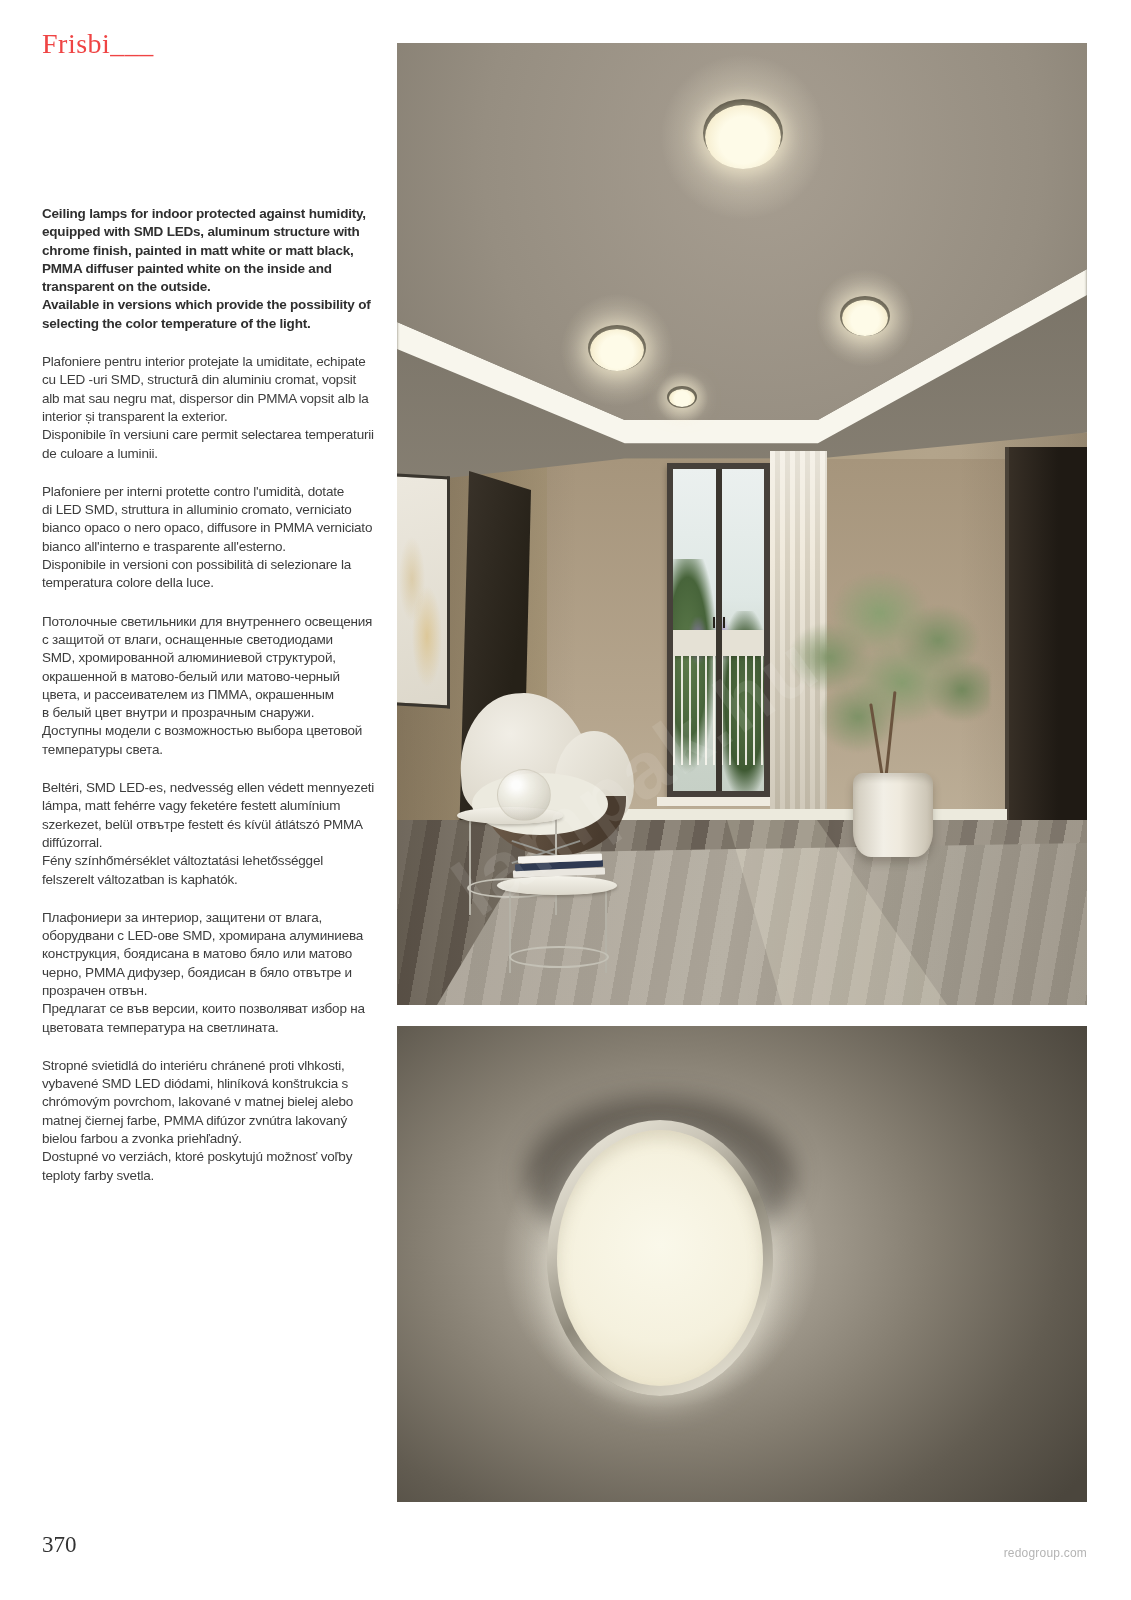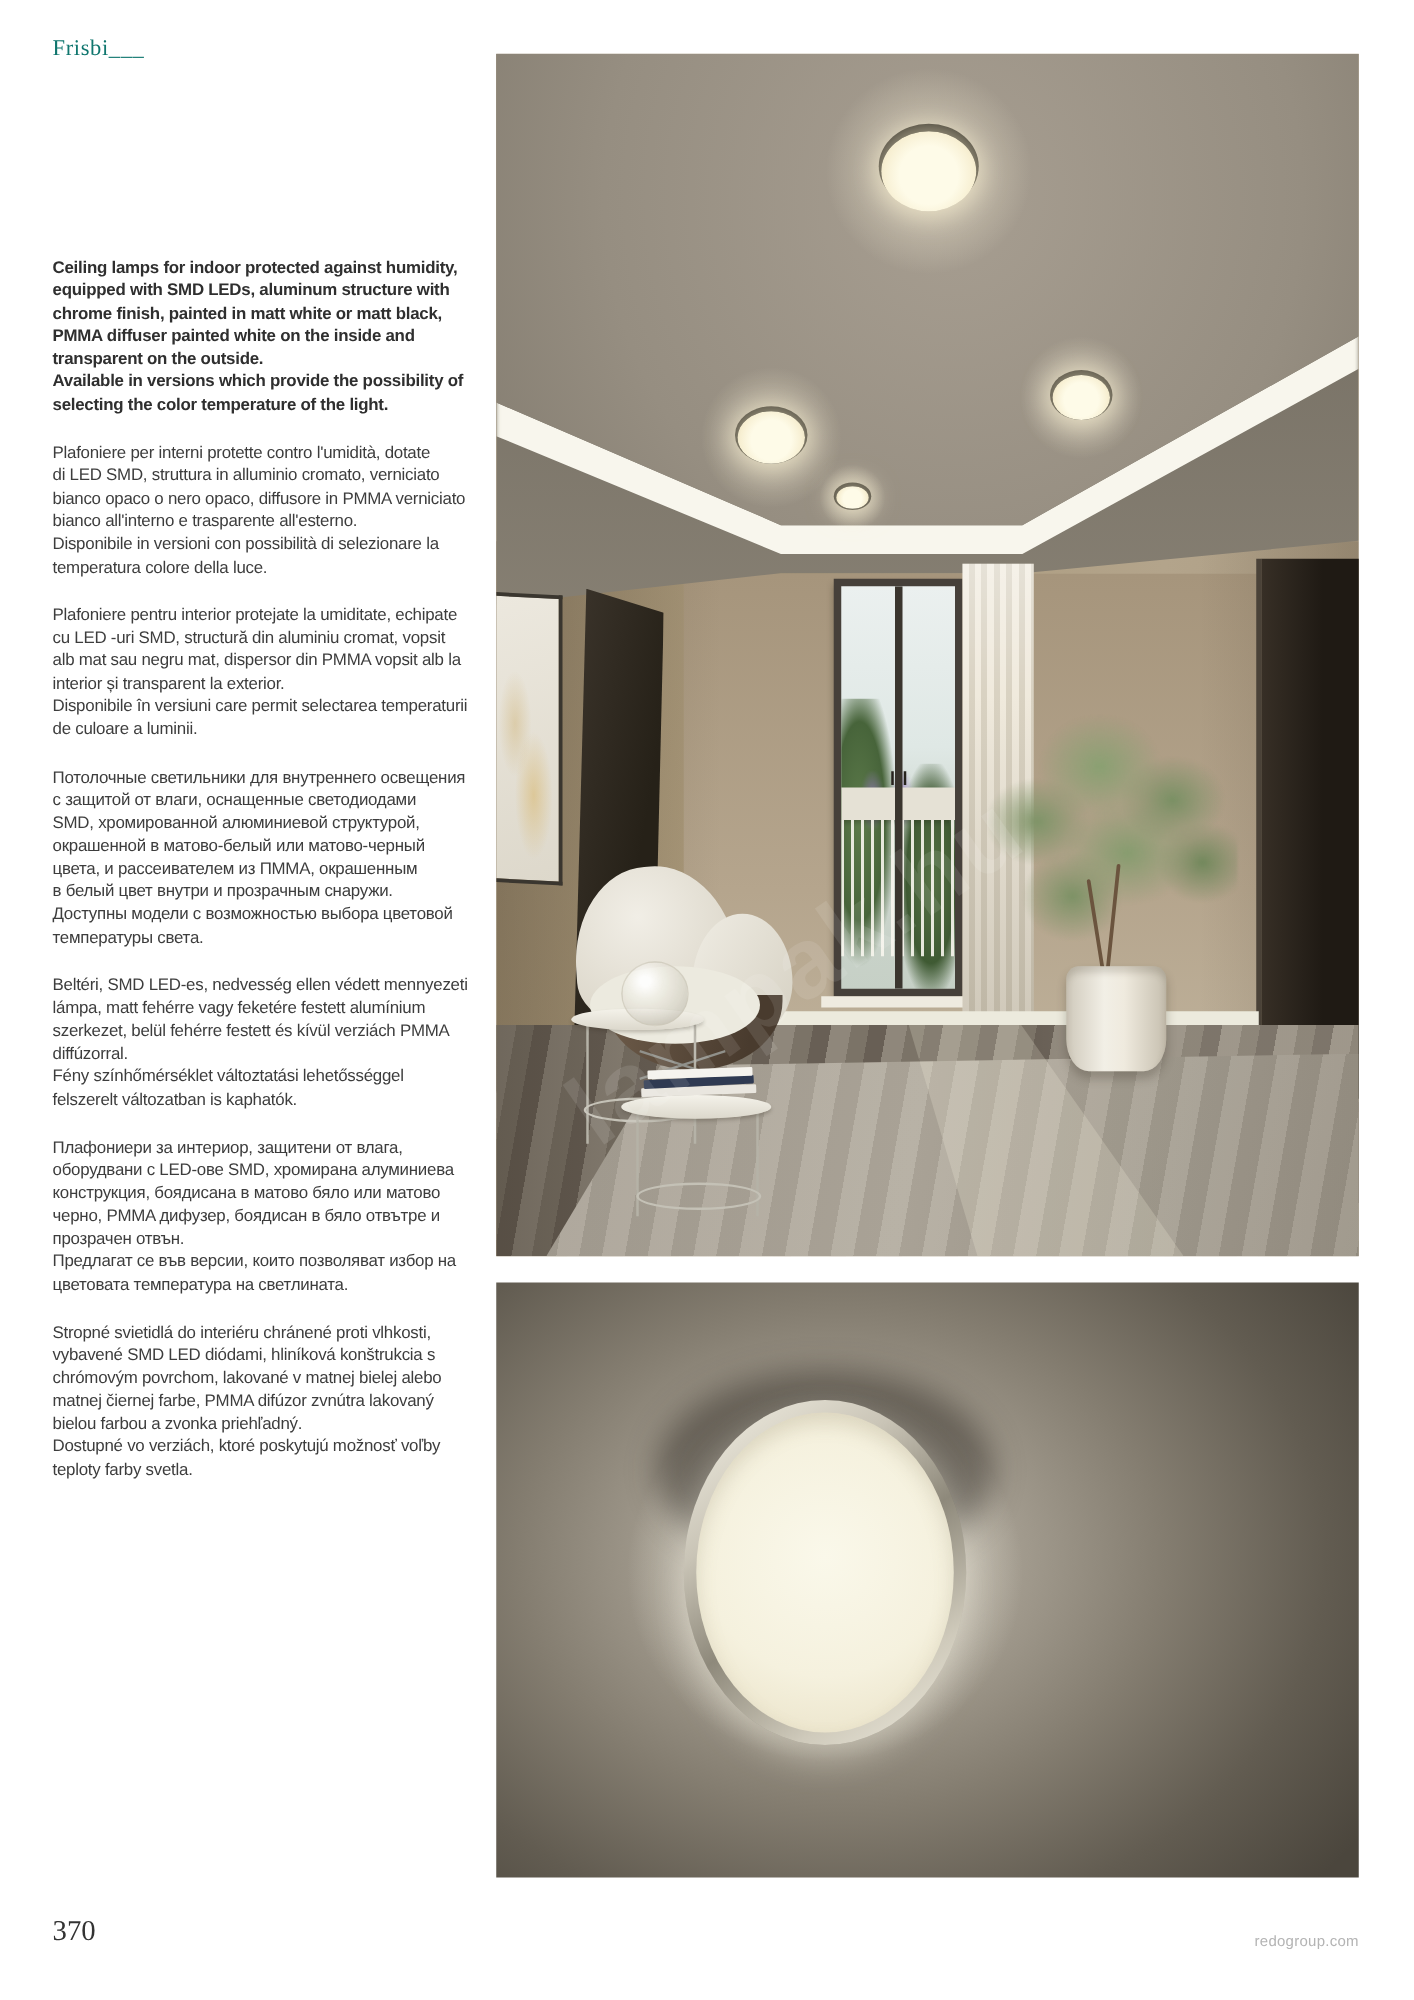--- a/index.html
+++ b/index.html
@@ -1,21 +1,21 @@
 <!DOCTYPE html>
 <html><head>
 <meta charset="utf-8">
 <style>
   html,body{margin:0;padding:0;background:#ffffff;}
   #page{position:relative;width:1131px;height:1600px;background:#fff;overflow:hidden;
         font-family:"Liberation Sans",sans-serif;}
 
   
   .brand{position:absolute;left:42px;top:28px;font-family:"Liberation Serif",serif;
-         font-size:18px;letter-spacing:.5px;color:#0f766e;}
+         font-size:28px;letter-spacing:.5px;color:#ef4444;}
   .heading{position:absolute;left:40px;top:96px;font-family:"Liberation Serif",serif;
            font-size:70px;font-weight:400;letter-spacing:1px;color:#1d1d1d;}
   .descs{position:absolute;left:42px;top:205px;width:352px;}
   .desc{margin:0 0 20px 0;font-size:13.5px;line-height:18.3px;letter-spacing:-.2px;
         color:#3d3d3d;white-space:pre;}
   .desc.bold{font-weight:700;color:#2f2f2f;}
 
   
   .page-number{position:absolute;left:42px;top:1532px;font-family:"Liberation Serif",serif;
                font-size:23px;color:#333;}
@@ -155,43 +155,43 @@
   <div class="brand">Frisbi___</div>
 
   <div class="descs">
     <p class="desc bold">Ceiling lamps for indoor protected against humidity,
 equipped with SMD LEDs, aluminum structure with
 chrome finish, painted in matt white or matt black,
 PMMA diffuser painted white on the inside and
 transparent on the outside.
 Available in versions which provide the possibility of
 selecting the color temperature of the light.</p>
+    <p class="desc">Plafoniere pentru interior protejate la umiditate, echipate
+cu LED -uri SMD, structură din aluminiu cromat, vopsit
+alb mat sau negru mat, dispersor din PMMA vopsit alb la
+interior și transparent la exterior.
+Disponibile în versiuni care permit selectarea temperaturii
+de culoare a luminii.</p>
     <p class="desc">Plafoniere per interni protette contro l'umidità, dotate
 di LED SMD, struttura in alluminio cromato, verniciato
 bianco opaco o nero opaco, diffusore in PMMA verniciato
 bianco all'interno e trasparente all'esterno.
 Disponibile in versioni con possibilità di selezionare la
 temperatura colore della luce.</p>
-    <p class="desc">Plafoniere pentru interior protejate la umiditate, echipate
-cu LED -uri SMD, structură din aluminiu cromat, vopsit
-alb mat sau negru mat, dispersor din PMMA vopsit alb la
-interior și transparent la exterior.
-Disponibile în versiuni care permit selectarea temperaturii
-de culoare a luminii.</p>
     <p class="desc">Потолочные светильники для внутреннего освещения
 с защитой от влаги, оснащенные светодиодами
 SMD, хромированной алюминиевой структурой,
 окрашенной в матово-белый или матово-черный
 цвета, и рассеивателем из ПММА, окрашенным
 в белый цвет внутри и прозрачным снаружи.
 Доступны модели с возможностью выбора цветовой
 температуры света.</p>
     <p class="desc">Beltéri, SMD LED-es, nedvesség ellen védett mennyezeti
 lámpa, matt fehérre vagy feketére festett alumínium
-szerkezet, belül fehérre festett és kívül verziách PMMA
+szerkezet, belül отвътре festett és kívül átlátszó PMMA
 diffúzorral.
 Fény színhőmérséklet változtatási lehetősséggel
 felszerelt változatban is kaphatók.</p>
     <p class="desc">Плафониери за интериор, защитени от влага,
 оборудвани с LED-ове SMD, хромирана алуминиева
 конструкция, боядисана в матово бяло или матово
 черно, PMMA дифузер, боядисан в бяло отвътре и
 прозрачен отвън.
 Предлагат се във версии, които позволяват избор на
 цветовата температура на светлината.</p>

